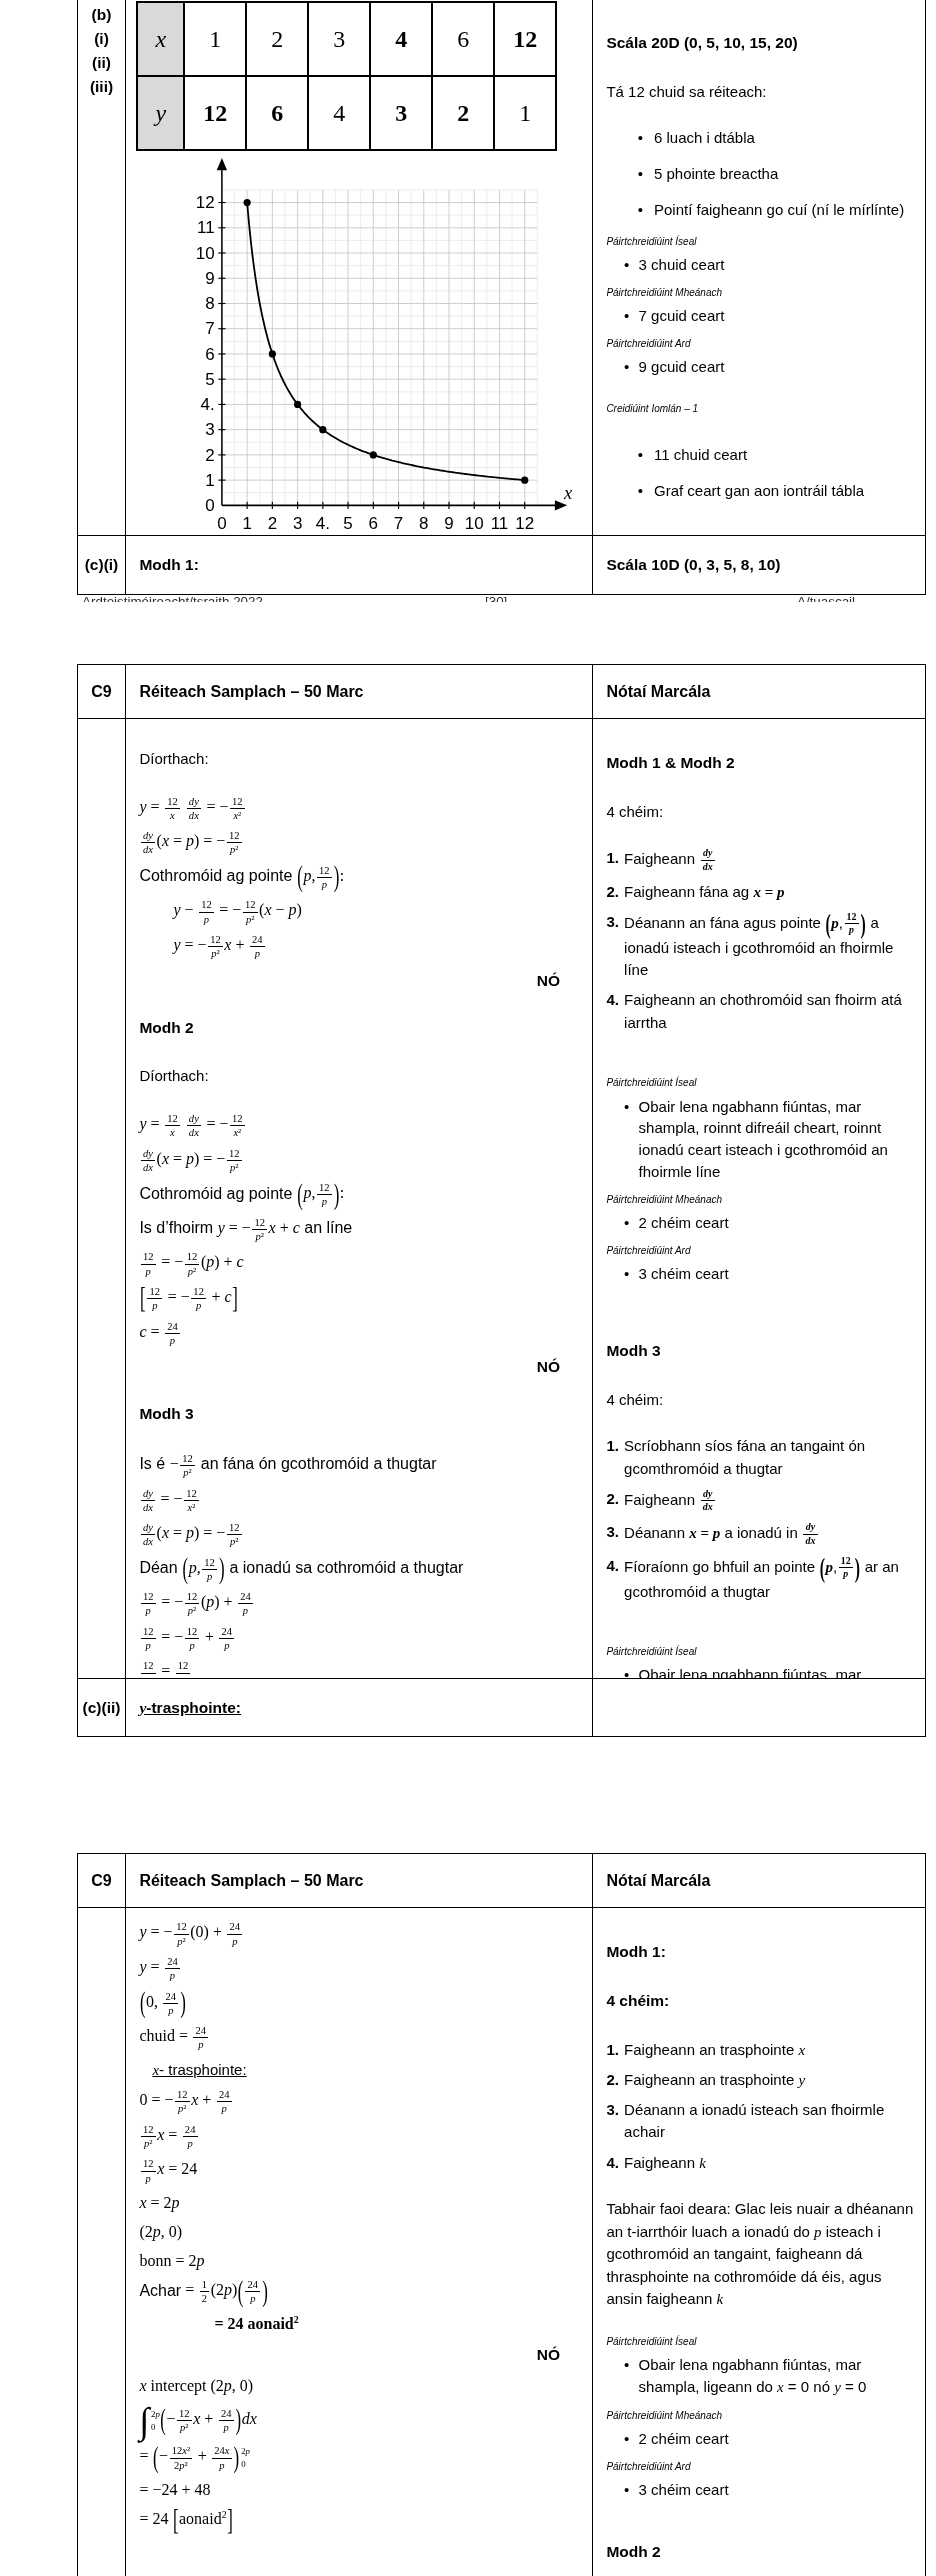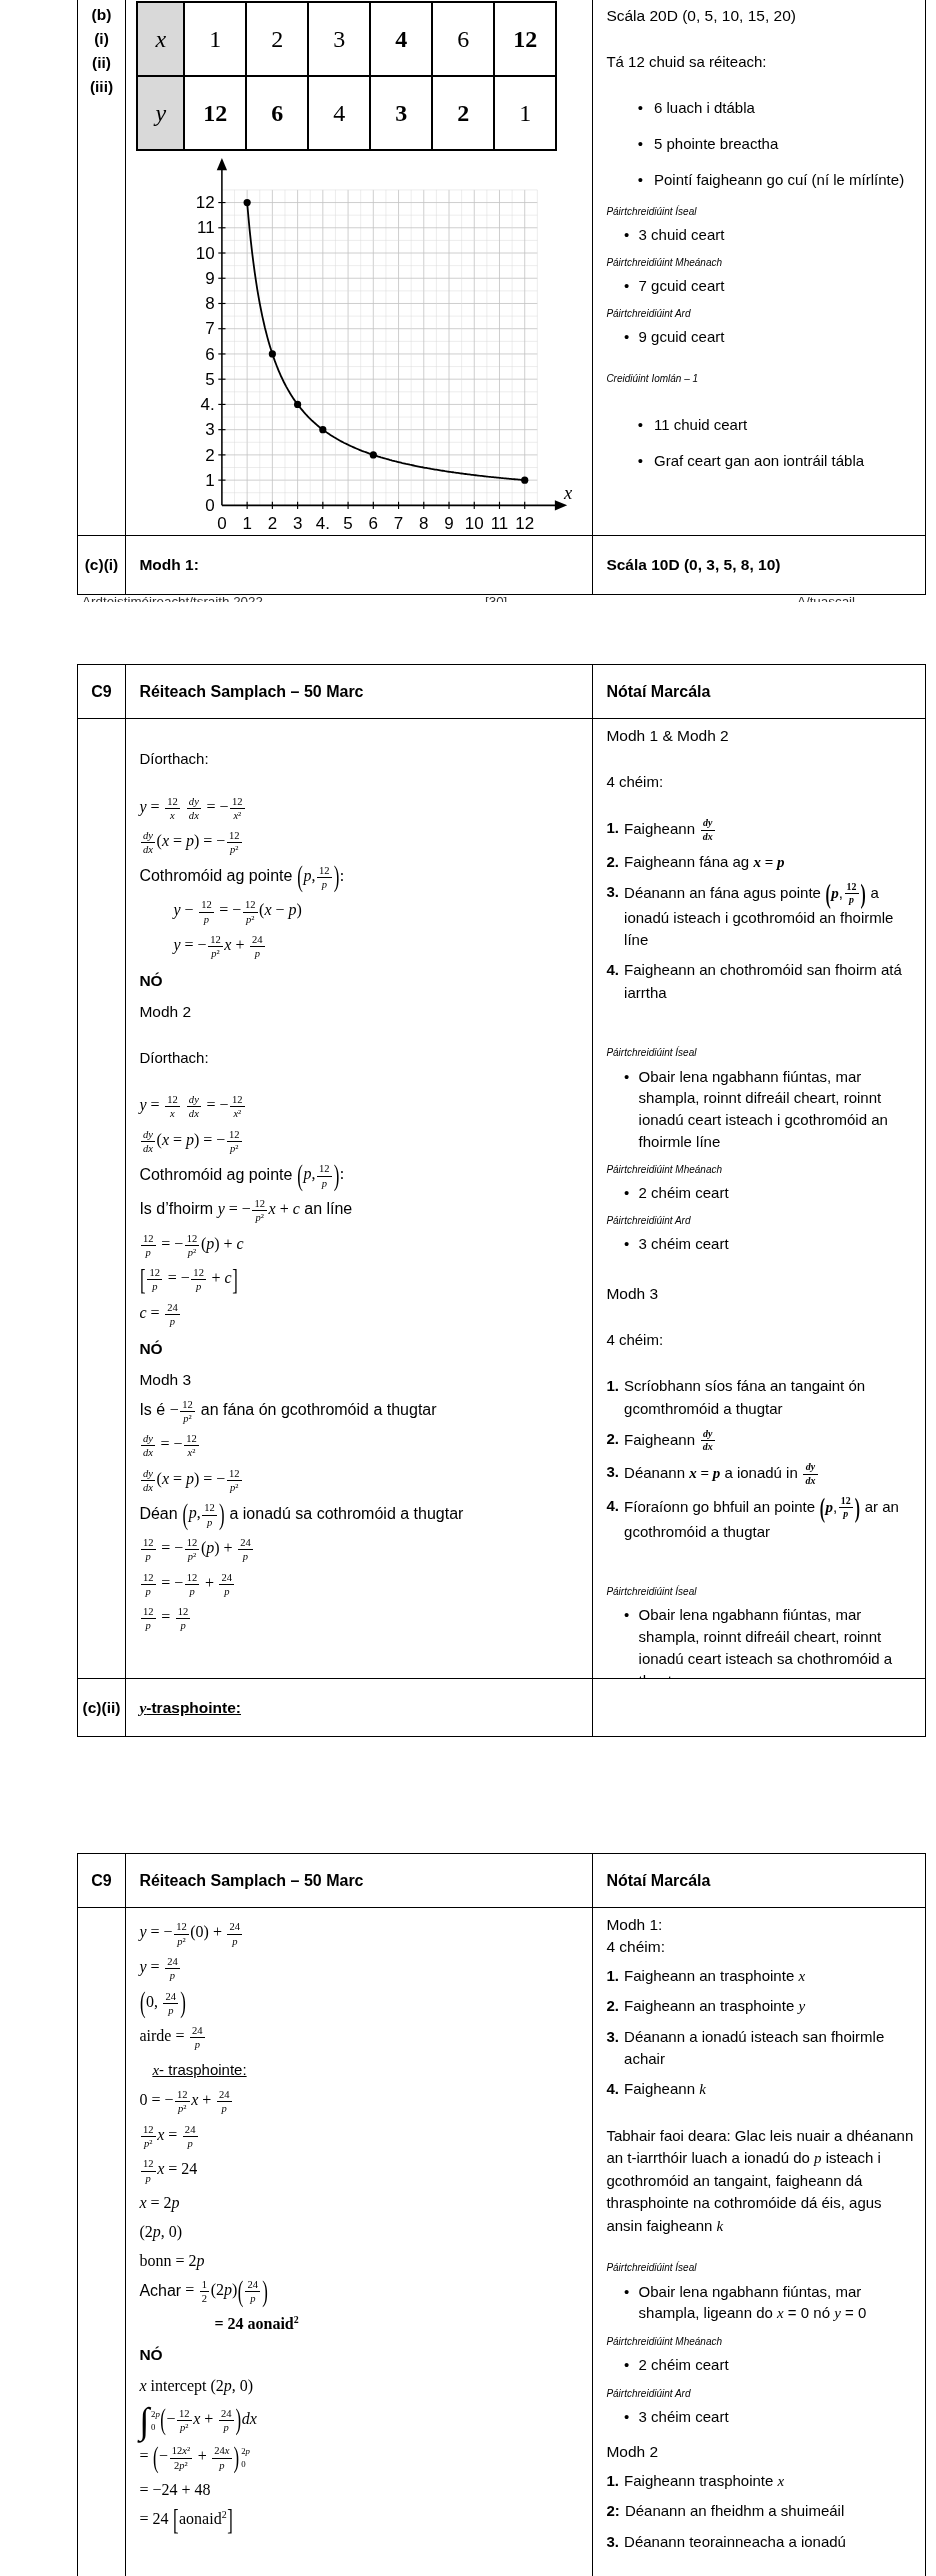--- a/index.html
+++ b/index.html
@@ -15,29 +15,29 @@
   .hdr .cell{display:flex;align-items:center;font-weight:700;font-size:16px;}
   .hdr .cell.lab{justify-content:center;padding-top:0;}
   .hdr{border-bottom:1.5px solid #000;}
   .crow{border-top:1.5px solid #000;}
   .crow .cell{display:flex;align-items:center;font-weight:700;font-size:15.5px;}
   .crow .cell.lab{justify-content:center;padding-top:0;}
   .crow .cell.sol,.crow .cell.not{padding-top:0;padding-bottom:0;}
 
   
   .bk-p{font-size:15px;line-height:1.5;margin:24px 0;}
-  .bk-h{font-size:15.5px;font-weight:400;line-height:1.4;margin:0 0;}
+  .bk-h{font-size:15.5px;font-weight:700;line-height:1.4;margin:27px 0;}
   .bk-credit{font-size:10px;font-style:italic;line-height:1.4;margin:10.3px 0 5.2px;}
   .bk-bullet{display:flex;font-size:15px;line-height:1.45;margin:4.1px 0 4.1px 8.2px;}
   .bk-bullet .dt{width:24px;flex:none;text-align:center;}
   .bk-bullet2{display:flex;font-size:15px;line-height:1.45;margin:14px 0 14px 20.6px;}
   .bk-bullet2 .dt{width:27px;flex:none;text-align:center;}
   .bk-step{display:flex;font-size:15px;line-height:1.5;margin:7.7px 0;}
   .bk-step .sn{font-weight:700;margin-right:5.2px;flex:none;}
-  .bk-no{text-align:left;font-weight:700;font-size:15.5px;margin:11.3px 20.6px 11.3px 0;}
+  .bk-no{text-align:right;font-weight:700;font-size:15.5px;margin:11.3px 20.6px 11.3px 0;}
   .bk-math{font-family:"Liberation Serif",serif;font-size:16px;line-height:1.35;margin:7.2px 0;}
   .bk-math.ind{margin-left:34px;}
   .bk-math.ind2{margin-left:75px;font-weight:bold;}
   .bk-pu{font-size:15px;margin:9.3px 0;}
   .bk-pu .ul{text-decoration:underline;margin-left:13px;}
   .bk-gap{height:24px;}
   .bk-gapsm{height:9.3px;}
 
   
   .fr{display:inline-block;vertical-align:middle;text-align:center;margin:0 1.5px;font-family:"Liberation Serif",serif;}
@@ -378,21 +378,21 @@
       <div class="cell lab">C9</div>
       <div class="cell sol">Réiteach Samplach – 50 Marc</div>
       <div class="cell not">Nótaí Marcála</div>
     </div>
     <div class="trow" style="height:792px;">
       <div class="cell lab"></div>
       <div class="cell sol">
           <div class="bk-math"><i>y</i> = −<span class="fr"><span class="fn">12</span><span class="fd"><i>p</i>²</span></span>(0) + <span class="fr"><span class="fn">24</span><span class="fd"><i>p</i></span></span></div>
           <div class="bk-math"><i>y</i> = <span class="fr"><span class="fn">24</span><span class="fd"><i>p</i></span></span></div>
           <div class="bk-math"><span class="bp">(</span>0, <span class="fr"><span class="fn">24</span><span class="fd"><i>p</i></span></span><span class="bp">)</span></div>
-          <div class="bk-math"><span class="rs">airde</span> = <span class="fr"><span class="fn">24</span><span class="fd"><i>p</i></span></span></div>
+          <div class="bk-math"><span class="rs">chuid</span> = <span class="fr"><span class="fn">24</span><span class="fd"><i>p</i></span></span></div>
           <div class="bk-pu"><span class="ul"><span class="ms"><i>x</i></span>- trasphointe:</span></div>
           <div class="bk-math">0 = −<span class="fr"><span class="fn">12</span><span class="fd"><i>p</i>²</span></span><i>x</i> + <span class="fr"><span class="fn">24</span><span class="fd"><i>p</i></span></span></div>
           <div class="bk-math"><span class="fr"><span class="fn">12</span><span class="fd"><i>p</i>²</span></span><i>x</i> = <span class="fr"><span class="fn">24</span><span class="fd"><i>p</i></span></span></div>
           <div class="bk-math"><span class="fr"><span class="fn">12</span><span class="fd"><i>p</i></span></span><i>x</i> = 24</div>
           <div class="bk-math"> <i>x</i> = 2<i>p</i></div>
           <div class="bk-math">(2<i>p</i>, 0)</div>
           <div class="bk-math"><span class="rs">bonn</span> = 2<i>p</i></div>
           <div class="bk-math"><span class="ts">Achar</span> = <span class="fr"><span class="fn">1</span><span class="fd">2</span></span>(2<i>p</i>)<span class="bp">(</span><span class="fr"><span class="fn">24</span><span class="fd"><i>p</i></span></span><span class="bp">)</span></div>
           <div class="bk-math ind2">= 24 <span class="rs">aonaid</span><sup>2</sup></div>
           <div class="bk-no">NÓ</div>

